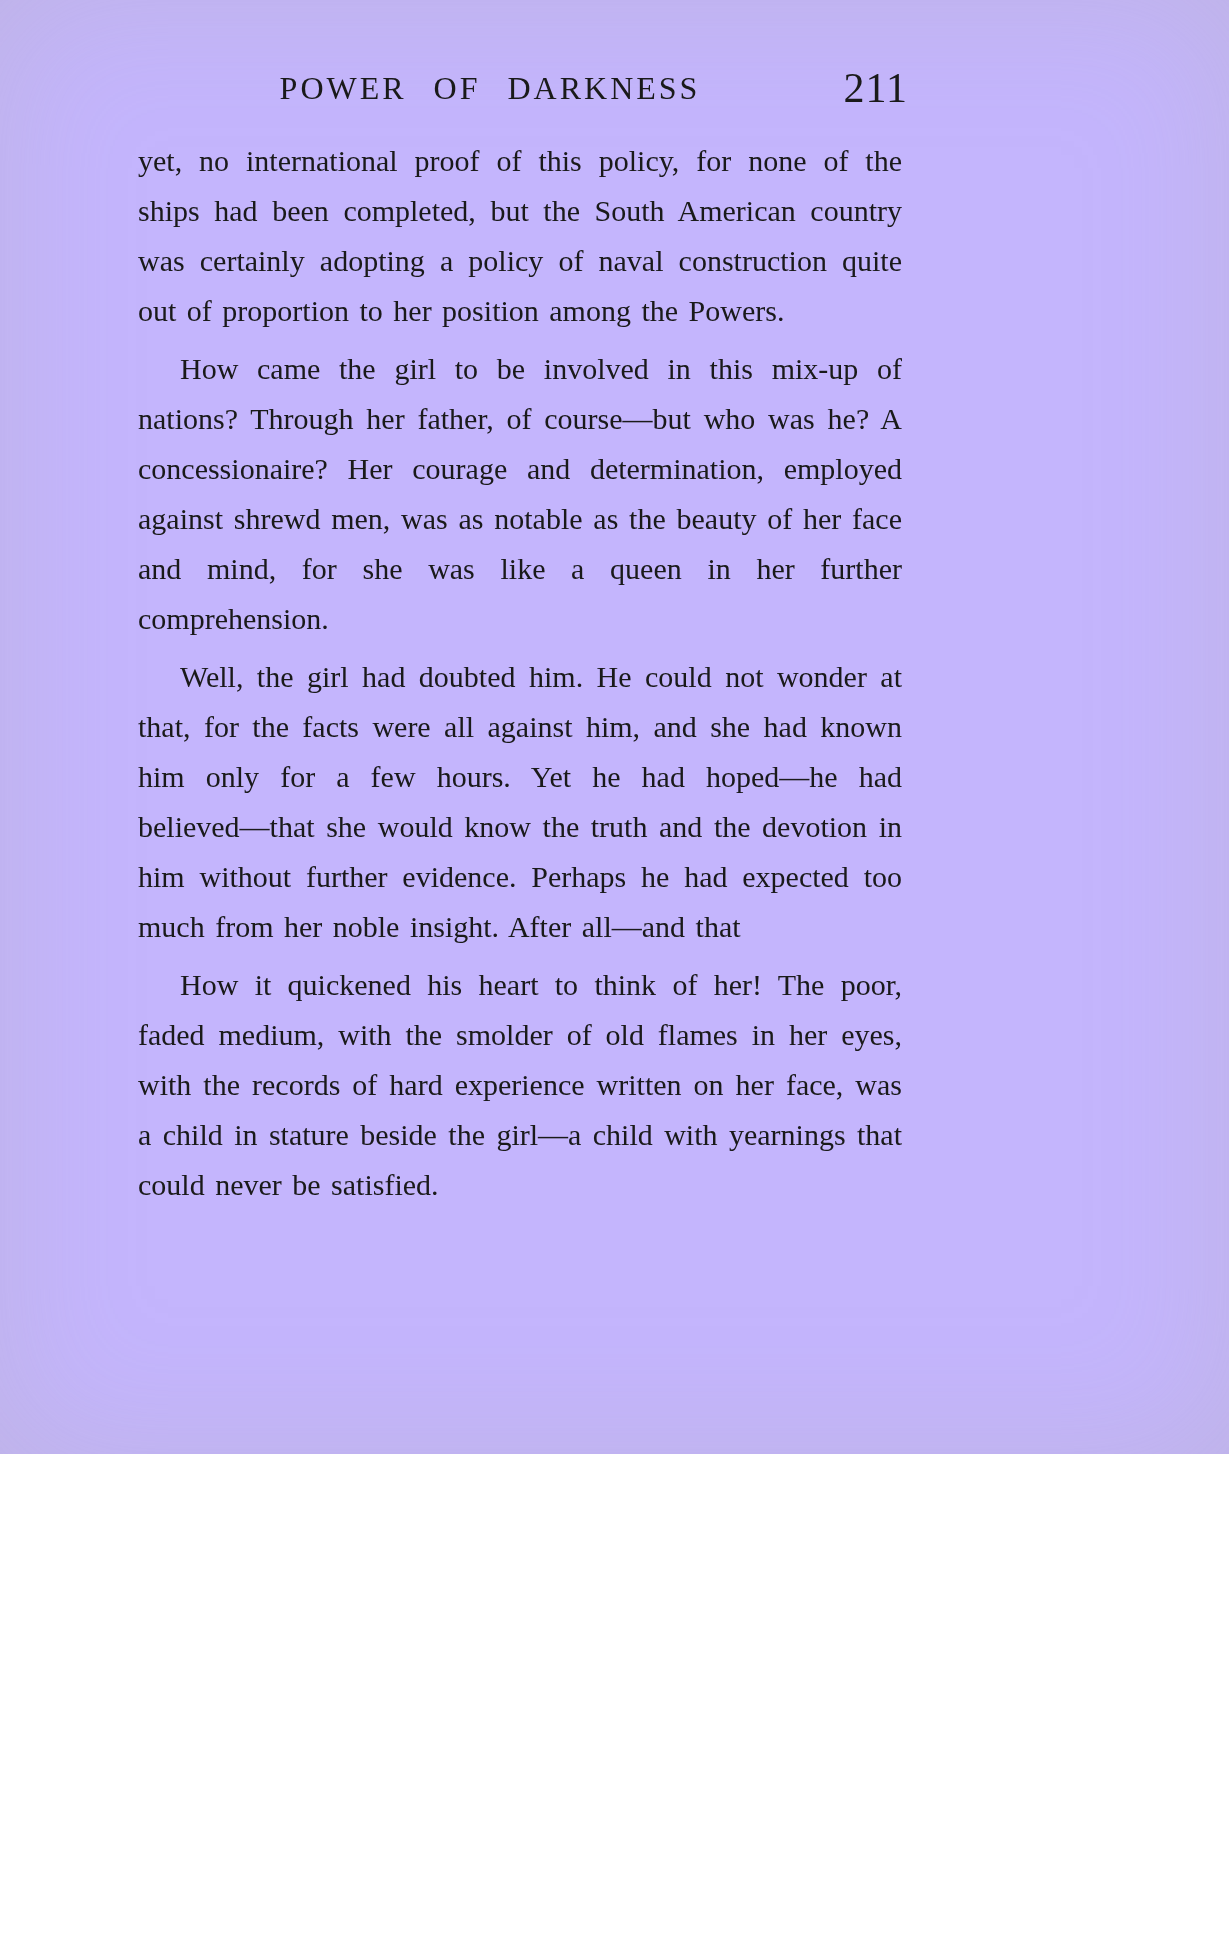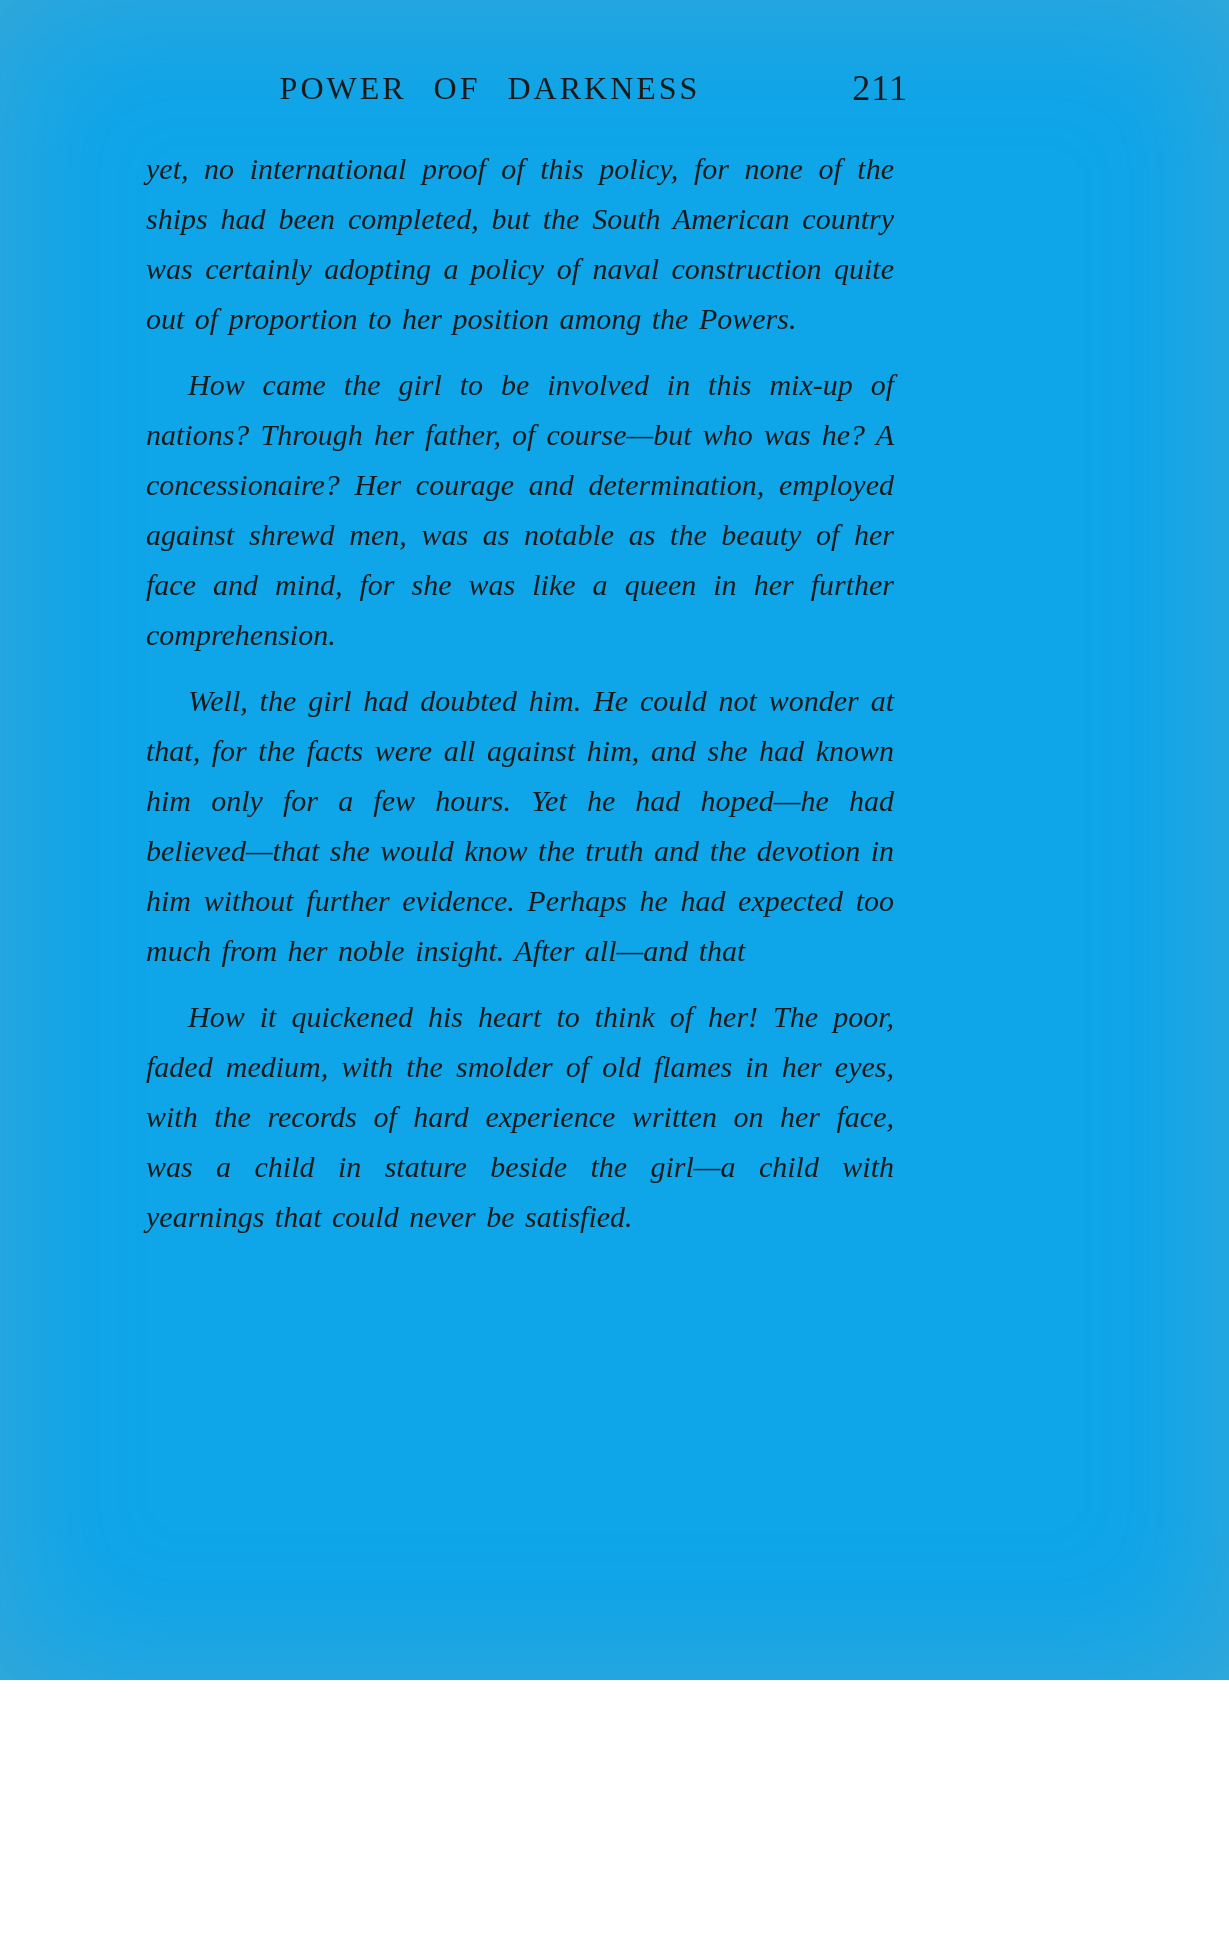--- a/index.html
+++ b/index.html
@@ -3,22 +3,22 @@
 <meta charset="utf-8">
 <style>
   html, body {
     margin: 0;
     padding: 0;
     background: #ffffff;
   }
   .page {
     position: relative;
     width: 1229px;
-    height: 1680px;
-    background: #0ea5e9;
+    height: 1454px;
+    background: #c4b5fd;
     overflow: hidden;
     font-family: "Liberation Serif", "DejaVu Serif", serif;
     color: #1a1a1a;
     box-shadow: inset 0 0 140px rgba(175, 175, 168, 0.28);
   }
   .text-col {
     position: absolute;
     left: 130px;
     top: 68px;
     width: 780px;
@@ -34,31 +34,30 @@
     line-height: 40px;
     letter-spacing: 3px;
     word-spacing: 16px;
     font-weight: 400;
     padding-right: 60px; 
   }
   .page-number {
     position: absolute;
     right: 2px;
     top: 0;
-    font-size: 36px;
+    font-size: 42px;
     line-height: 40px;
     letter-spacing: 1px;
   }
   .page-body p {
-    margin: 16px;
+    margin: 8px;
     font-size: 30px;
     line-height: 50px;
     text-align: justify;
     word-spacing: 3px;
-    font-style: italic;
   }
   .page-body p.indent {
     text-indent: 42px;
   }
 </style>
 </head>
 <body>
 
 <div class="page">
   <div class="text-col">

